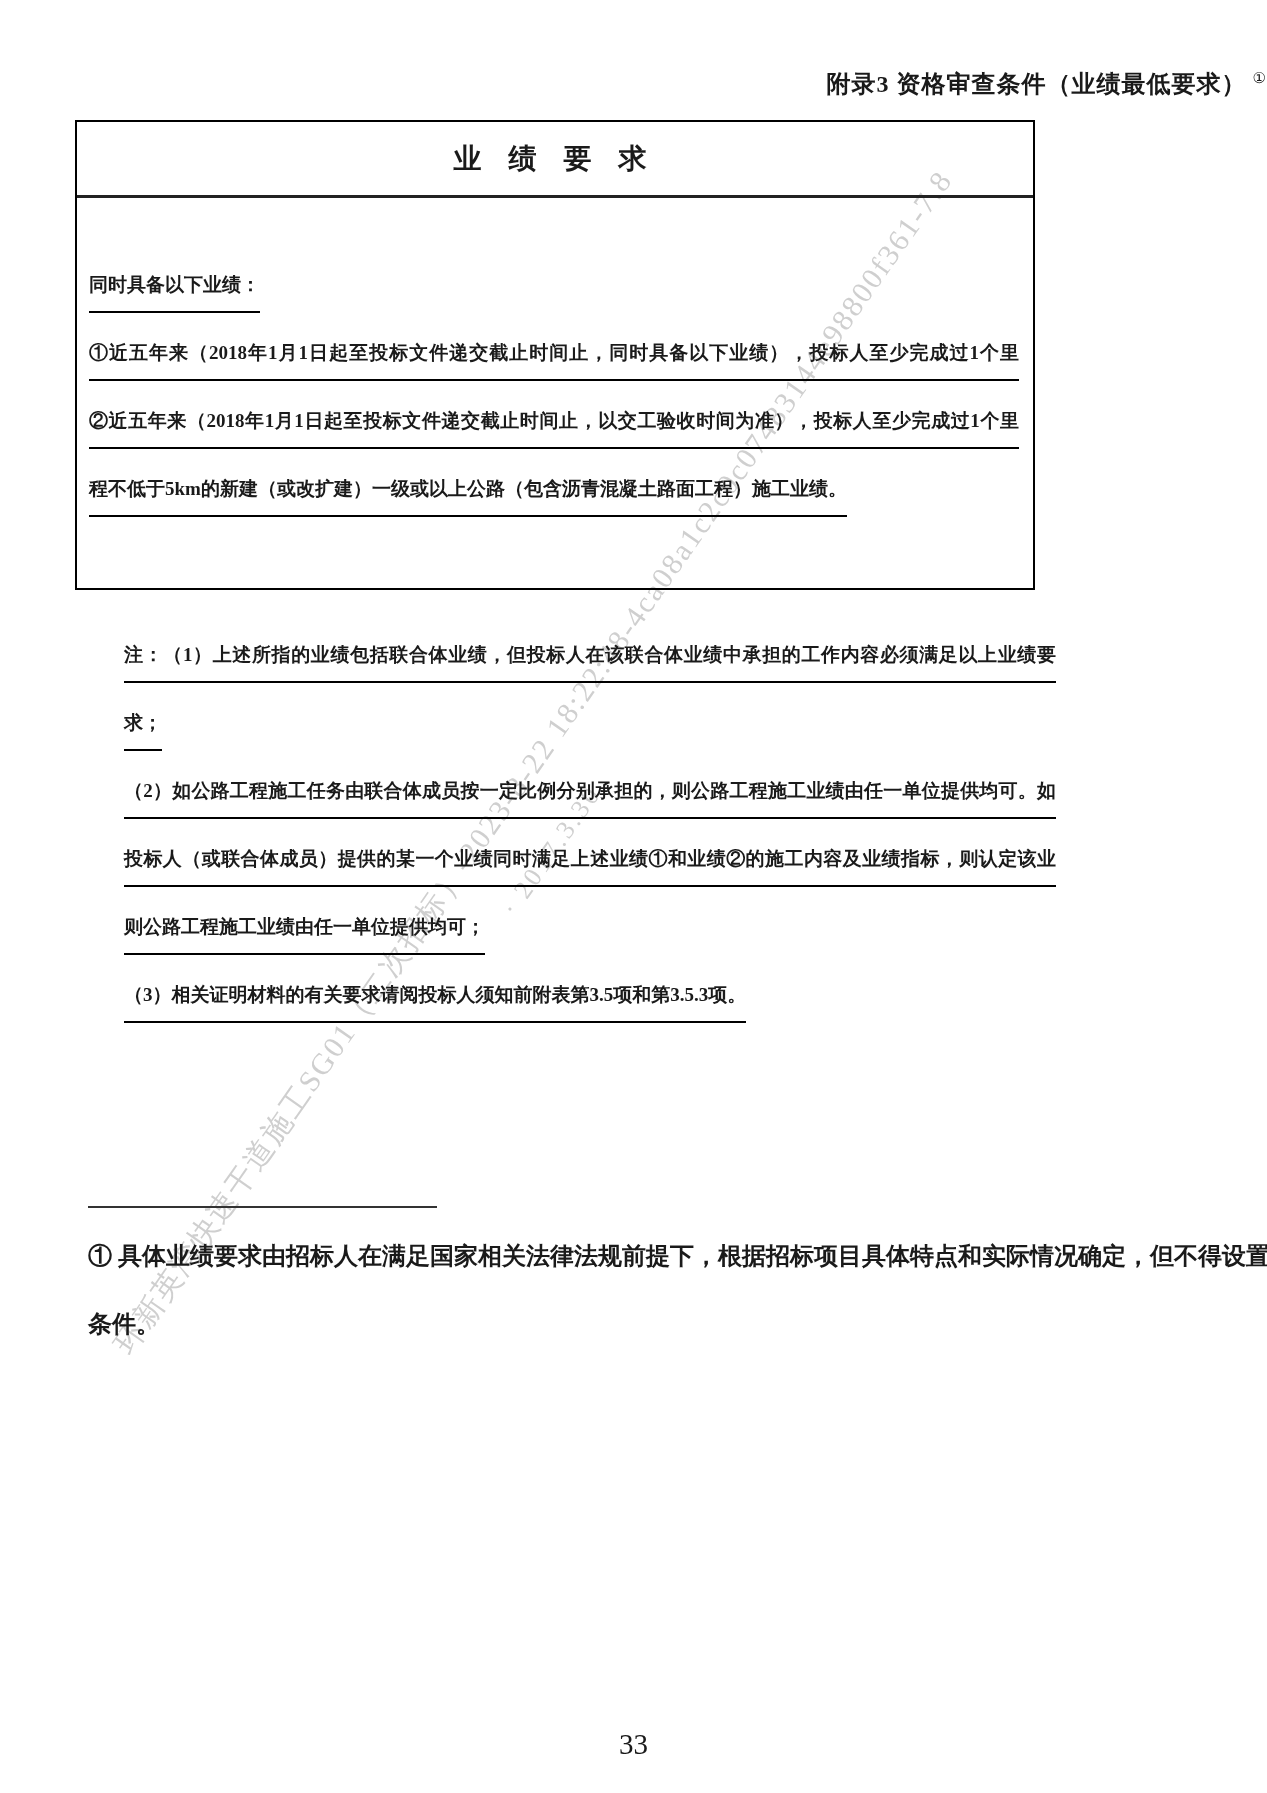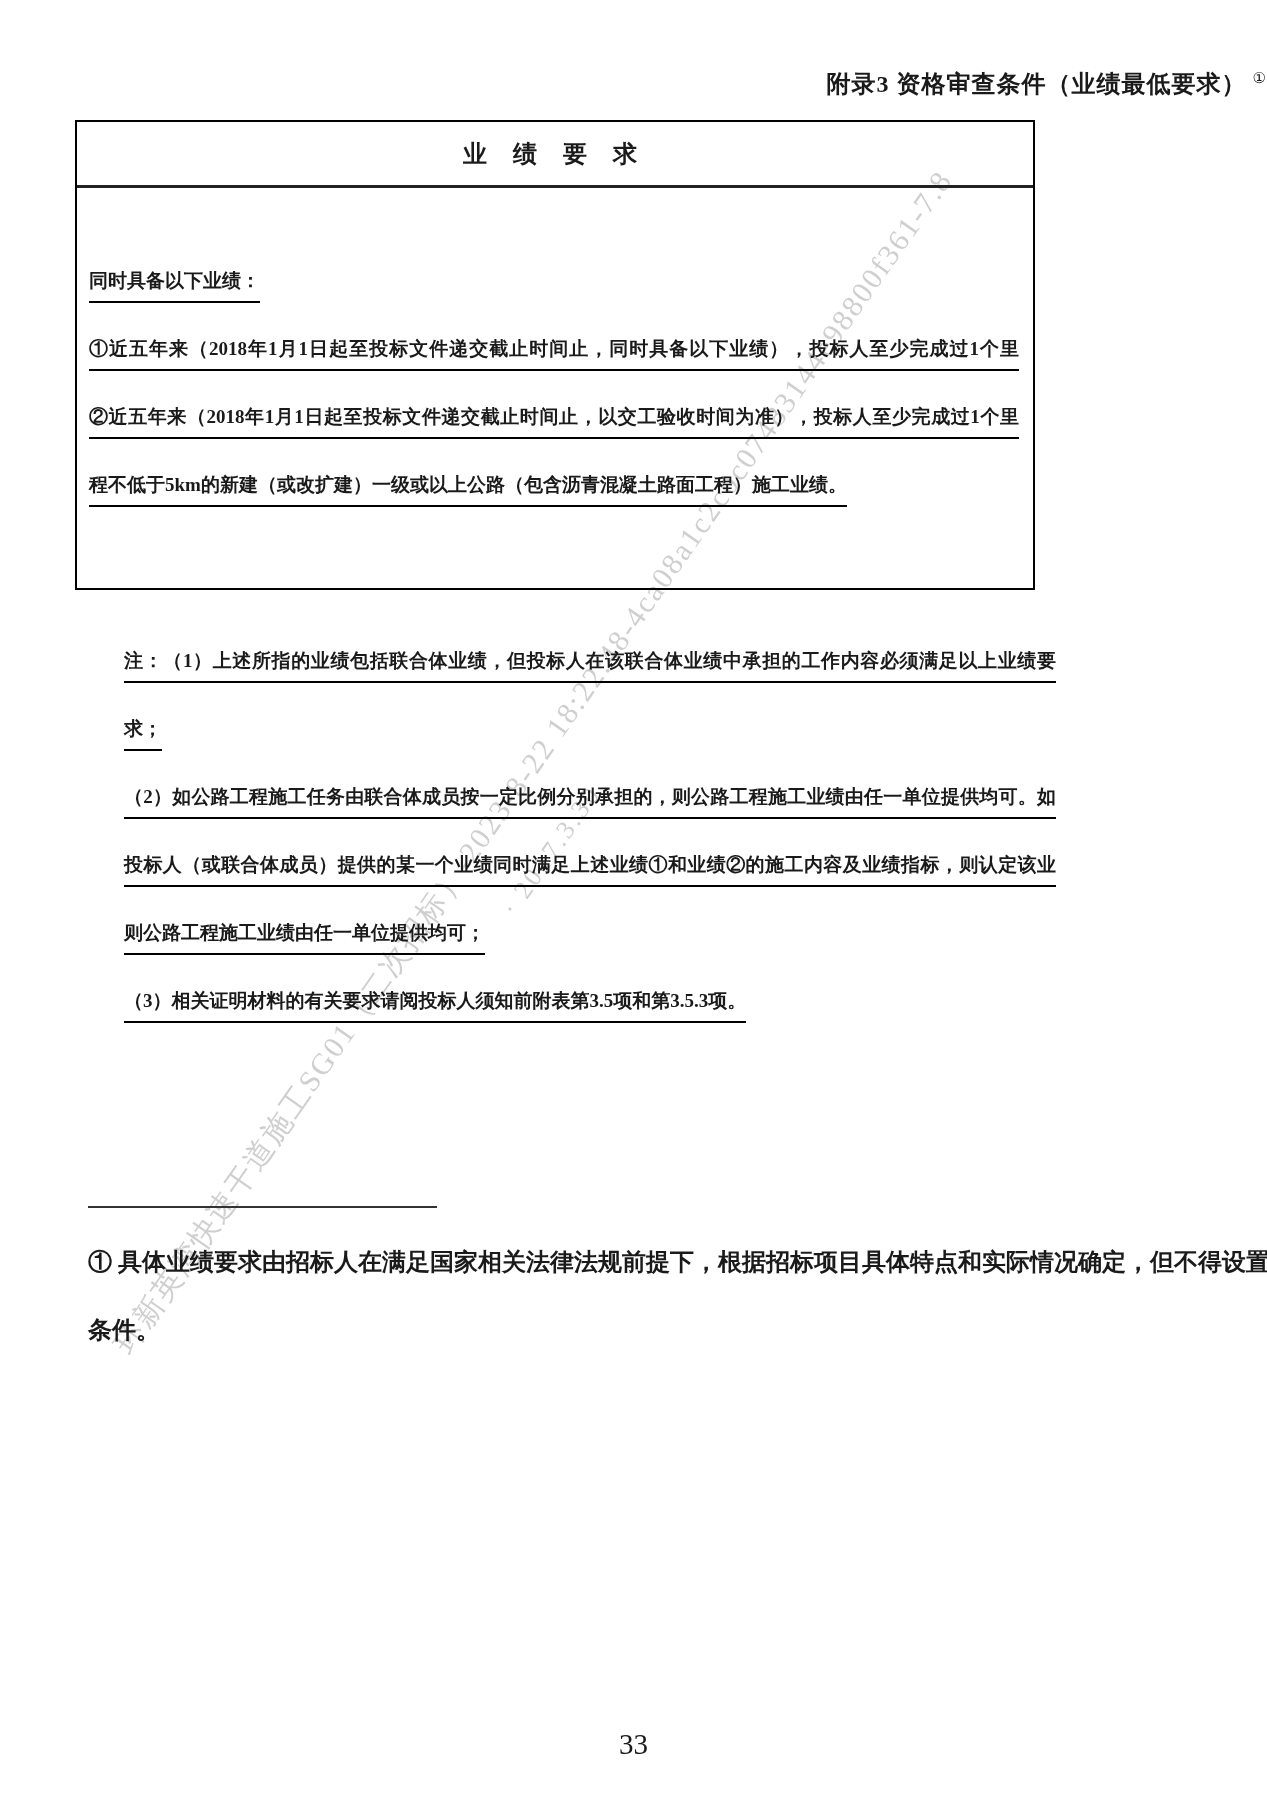--- a/index.html
+++ b/index.html
@@ -63,26 +63,26 @@
   
   .perf-table {
     position: absolute;
     left: 75px;
     top: 120px;
     width: 960px;
     height: 470px;
     border: 2px solid #000;
   }
   .perf-table .thead {
-    height: 66px;
+    height: 76px;
     border-bottom: 3px solid #222;
     display: flex;
     align-items: center;
     justify-content: center;
-    font-size: 24px;
+    font-size: 28px;
     font-weight: 700;
     letter-spacing: 10px;
   }
   .perf-table .tbody {
     position: relative;
     padding: 47px 14px 0 12px;
   }
 
   
   .tline {
@@ -91,21 +91,21 @@
   }
   .tline .u {
     position: absolute;
     bottom: 0;
     left: 0;
     font-size: 19px;
     font-weight: 600;
     line-height: 1.45;
     white-space: nowrap;
     border-bottom: 2px solid #000;
-    padding-bottom: 6px;
+    padding-bottom: 12px;
   }
   .tline.just .u {
     right: 0;
     text-align: justify;
     text-align-last: justify;
   }
 
   
   .notes {
     position: absolute;

